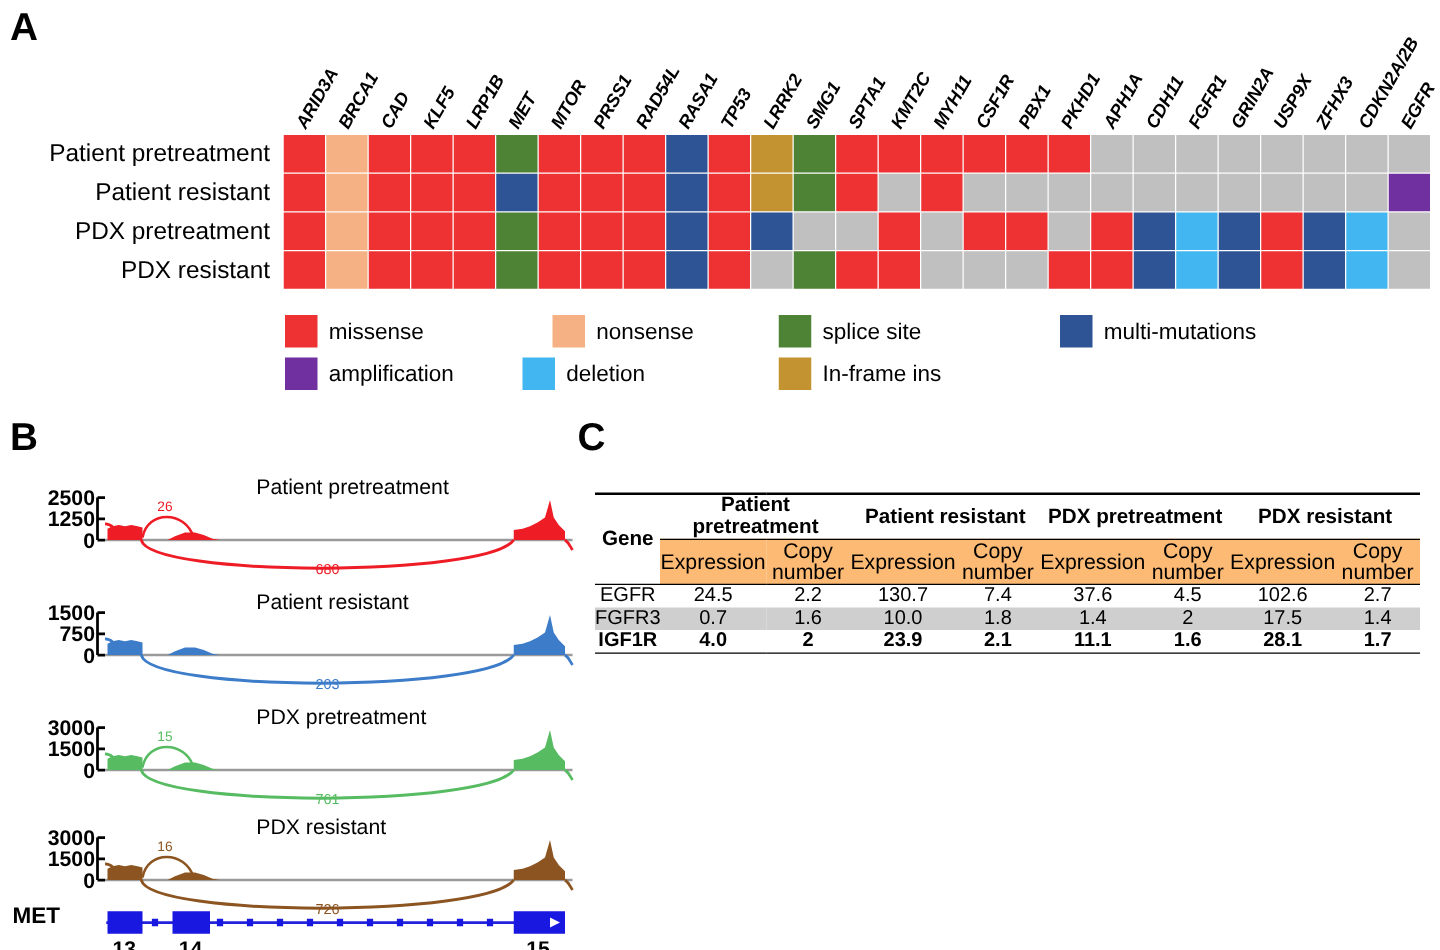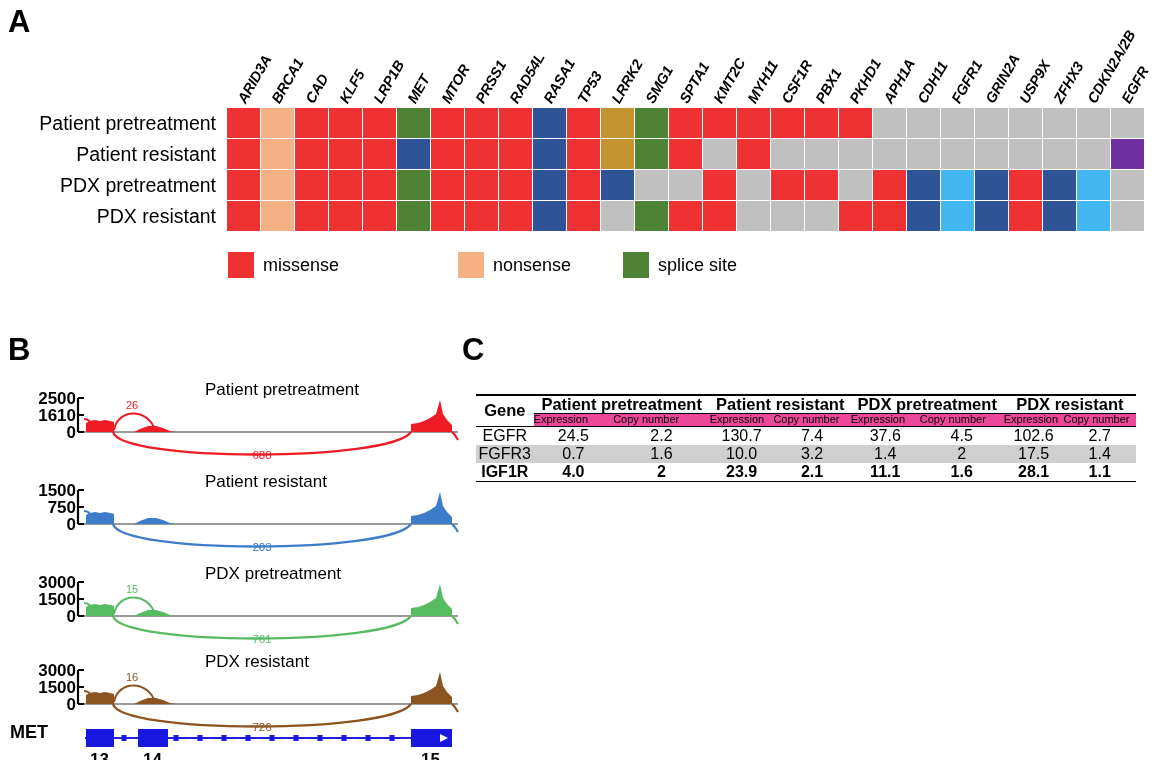--- a/index.html
+++ b/index.html
@@ -85,21 +85,21 @@
   .grp-head{
     font-weight:bold;font-size:16.5px;text-align:center;
     padding:4px 2px 4px 2px;line-height:1.05;
     border-bottom:1.5px solid #000;
   }
   .gene-head{
     font-weight:bold;font-size:16.5px;text-align:center;
     vertical-align:middle;
   }
   .sub-head{
-    background:#ec4899;text-align:left;font-size:11px;
+    background:#fdba74;text-align:center;font-size:17px;
     padding:4px 2px;line-height:1.05;font-weight:normal;
   }
   .gene-head-cell{background:#ffffff;}
   .top-rule td,.top-rule th{border-top:2.2px solid #000;}
   .data-cell{text-align:center;font-size:16px;padding:3px 2px;}
   .gene-cell{text-align:center;font-size:16px;padding:3px 2px;}
   tr.alt td{background:#cfcfcf;}
   .thick-top{border-top:1.6px solid #000;}
   .thick-bottom{border-bottom:1.6px solid #000;font-weight:bold;}
 </style>
@@ -260,39 +260,57 @@
         <div class="cell" style="background: rgb(65, 182, 240);"></div>
         <div class="cell" style="background: rgb(192, 192, 192);"></div>
       </div>
     </div>
   <div id="legend">
       <div class="legend-row" style="position: relative;">
         <div class="legend-item" style="position: absolute; left: 0px;">
           <span class="legend-swatch" style="background: rgb(238, 50, 51);"></span>
           <span class="legend-text">missense</span>
         </div>
-        <div class="legend-item" style="position: absolute; left: 190px; padding-left: 40px;">
+        <div class="legend-item" style="position: absolute; left: 174px; padding-left: 40px;">
           <span class="legend-swatch" style="background: rgb(245, 177, 131);"></span>
           <span class="legend-text">nonsense</span>
         </div>
         <div class="legend-item" style="position: absolute; left: 395px;">
           <span class="legend-swatch" style="background: rgb(78, 130, 52);"></span>
           <span class="legend-text">splice site</span>
+        </div>
+        <div class="legend-item" style="position: absolute; left: 620px;">
+          <span class="legend-swatch" style="background: rgb(46, 84, 150);"></span>
+          <span class="legend-text">multi-mutations</span>
+        </div>
+      </div>
+      <div class="legend-row" style="position: relative;">
+        <div class="legend-item" style="position: absolute; left: 0px;">
+          <span class="legend-swatch" style="background: rgb(112, 48, 160);"></span>
+          <span class="legend-text">amplification</span>
+        </div>
+        <div class="legend-item" style="position: absolute; left: 190px;">
+          <span class="legend-swatch" style="background: rgb(65, 182, 240);"></span>
+          <span class="legend-text">deletion</span>
+        </div>
+        <div class="legend-item" style="position: absolute; left: 395px;">
+          <span class="legend-swatch" style="background: rgb(196, 147, 49);"></span>
+          <span class="legend-text">In-frame ins</span>
         </div>
       </div>
     </div>
 </div>
 
 <div id="panelB">
   <div class="panel-letter">B</div>
   <div id="sashimi-container">
       <div class="sashimi" style="top: 48px;">
         <div class="yticks" style="top: 10px;">
           <div style="height: 17px;">2500</div>
-          <div style="height: 17px;">1610</div>
+          <div style="height: 17px;">1250</div>
           <div style="height: 17px;">0</div>
         </div>
         <div class="track-title" style="left: 205px; top: 0px;">Patient pretreatment</div>
         <svg width="460" height="92" style="position: absolute; left: 0px; top: 0px;">
           <path d="M84,52 L78,52 M78,52 L78,18 M78,18 L84,18 M78,35 L84,35" stroke="#000" stroke-width="2.2" fill="none"></path>
           <line x1="84" y1="52" x2="458" y2="52" stroke="#9a9a9a" stroke-width="2"></line>
           <path d="M86,52 L86,43 L90,41 L95,40 L100,41 L105,40 L110,41 L114,42 L114,52 Z" fill="#ee1c25"></path>
           <path d="M84,39 C90,39 92,44 94,48" stroke="#ee1c25" stroke-width="2.2" fill="none"></path>
           <path d="M134,52 L140,49 L148,46 L156,46 L163,48 L170,51 L176,52 Z" fill="#ee1c25"></path>
           <path d="M411,52 L411,44 L418,43 L424,41 L430,38 L436,34 L440,20 L443,34 L447,40 L452,45 L452,52 Z" fill="#ee1c25"></path>
@@ -425,32 +443,32 @@
           <td class="data-cell thick-top">37.6</td>
           <td class="data-cell thick-top">4.5</td>
           <td class="data-cell thick-top">102.6</td>
           <td class="data-cell thick-top">2.7</td>
         </tr>
         <tr class="alt">
           <td class="gene-cell">FGFR3</td>
           <td class="data-cell">0.7</td>
           <td class="data-cell">1.6</td>
           <td class="data-cell">10.0</td>
-          <td class="data-cell">3.2</td>
+          <td class="data-cell">1.8</td>
           <td class="data-cell">1.4</td>
           <td class="data-cell">2</td>
           <td class="data-cell">17.5</td>
           <td class="data-cell">1.4</td>
         </tr>
         <tr>
           <td class="gene-cell thick-bottom">IGF1R</td>
           <td class="data-cell thick-bottom">4.0</td>
           <td class="data-cell thick-bottom">2</td>
           <td class="data-cell thick-bottom">23.9</td>
           <td class="data-cell thick-bottom">2.1</td>
           <td class="data-cell thick-bottom">11.1</td>
           <td class="data-cell thick-bottom">1.6</td>
           <td class="data-cell thick-bottom">28.1</td>
-          <td class="data-cell thick-bottom">1.1</td>
+          <td class="data-cell thick-bottom">1.7</td>
         </tr>
       </tbody>
   </table>
 </div>
 
 </body></html>

